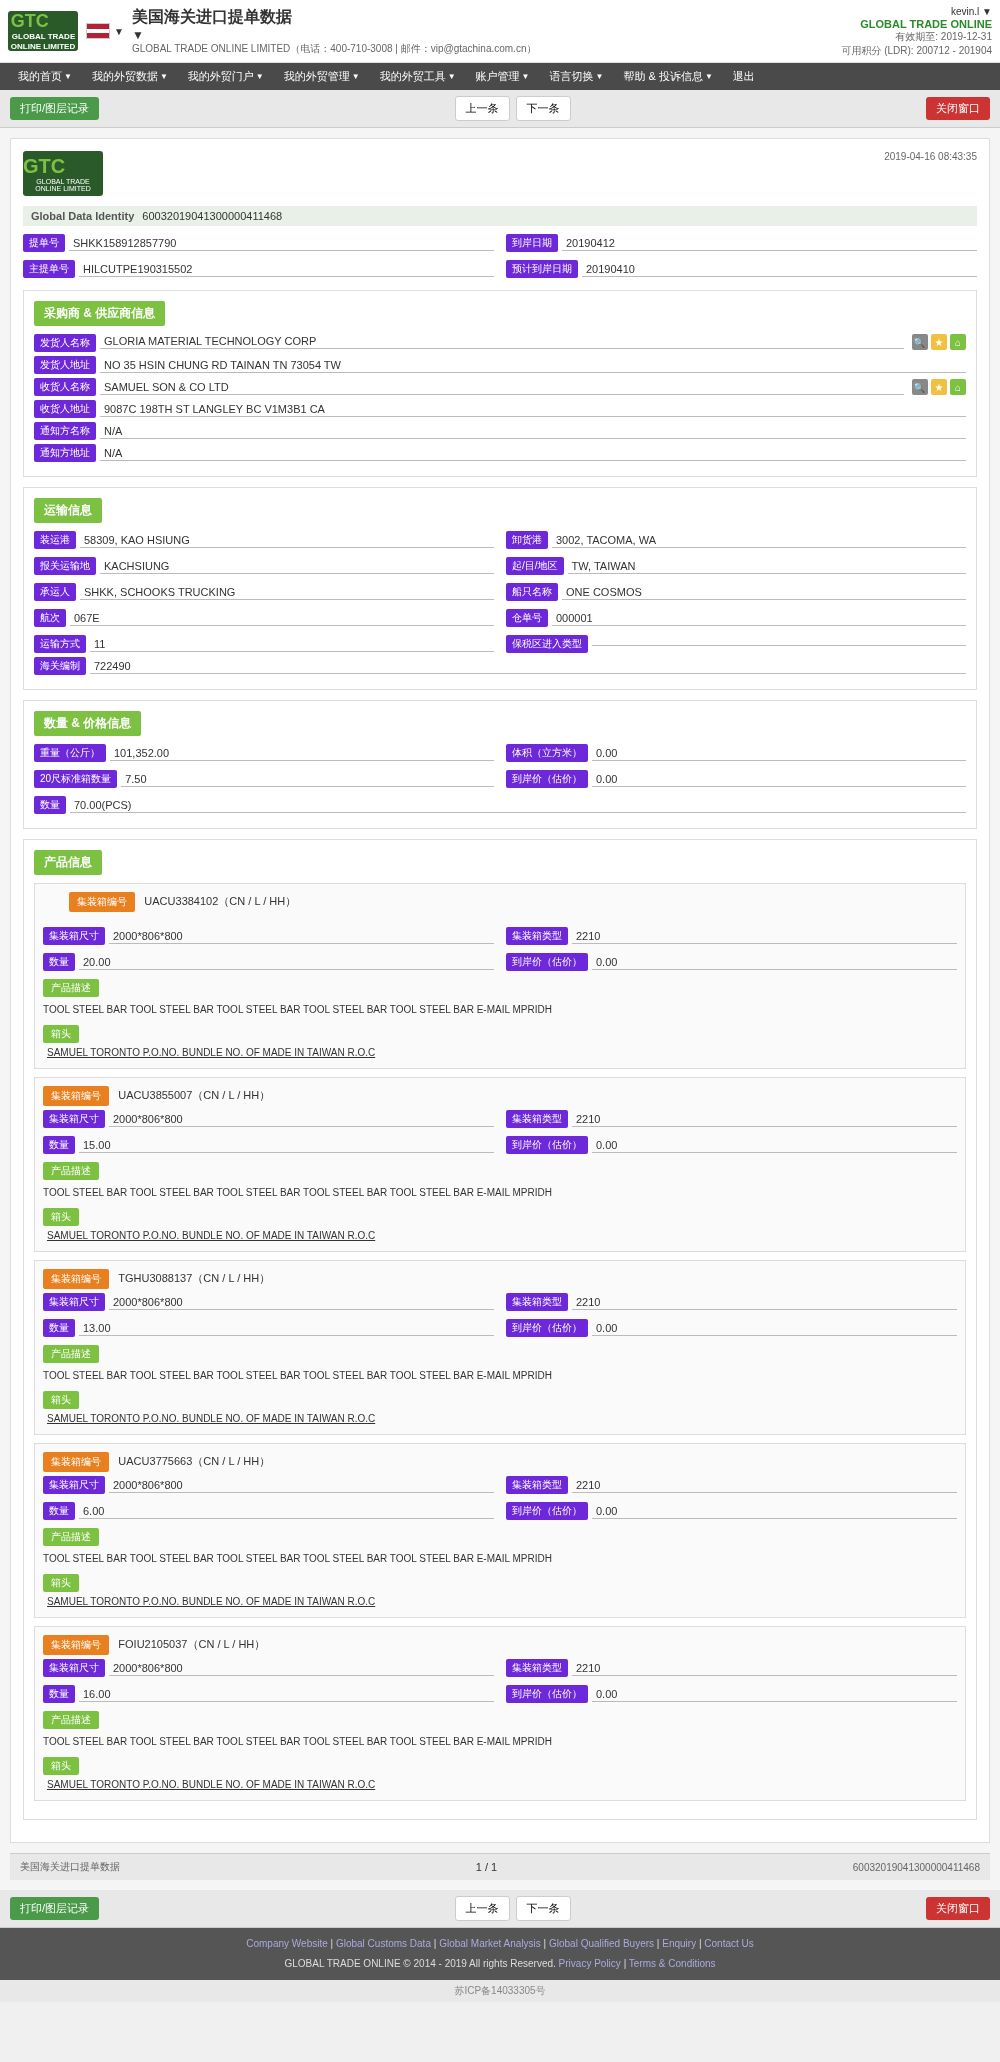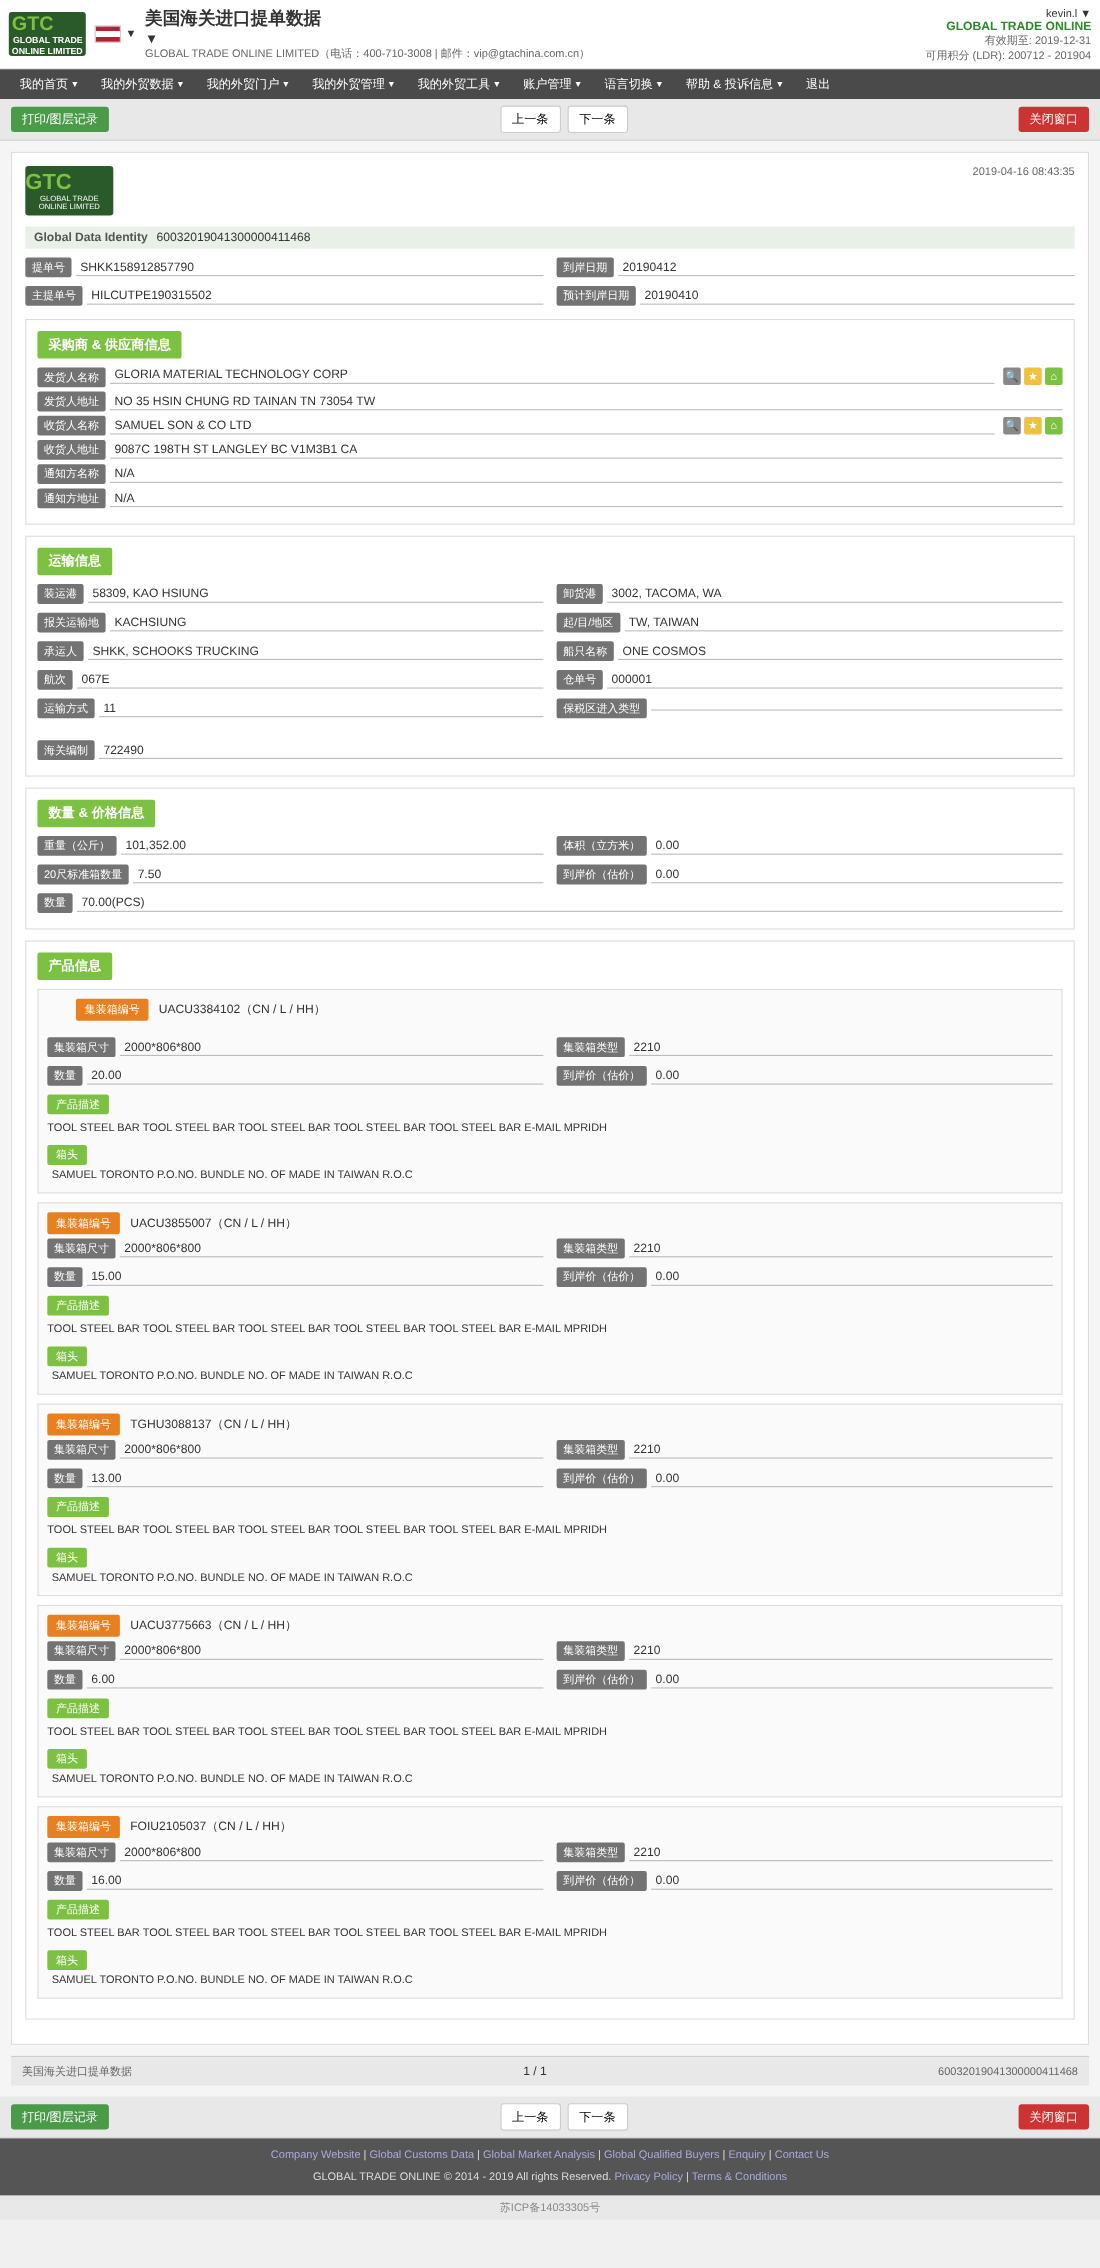--- a/index.html
+++ b/index.html
@@ -58,36 +58,36 @@
     .action-icon { width: 16px; height: 16px; border-radius: 2px; display: flex; align-items: center; justify-content: center; font-size: 10px; cursor: pointer; }
     .icon-search { background: #888; color: #fff; }
     .icon-star { background: #f0c040; color: #fff; }
     .icon-home { background: #7dc142; color: #fff; }
 
     
     .product-item { border: 1px solid #ddd; padding: 8px; margin-bottom: 8px; background: #fafafa; }
     .product-desc { font-size: 10px; color: #333; padding: 4px 0; line-height: 1.4; }
     .btn-product-desc { background: #7dc142; color: #fff; padding: 2px 8px; border: none; border-radius: 2px; font-size: 10px; cursor: pointer; }
     .btn-mark { background: #7dc142; color: #fff; padding: 2px 8px; border: none; border-radius: 2px; font-size: 10px; cursor: pointer; }
-    .mark-text { font-size: 10px; color: #333; padding: 2px 4px; }
+    .mark-text { font-size: 10px; color: #333; padding: 2px 4px; text-decoration: underline; }
     .container-num-label { background: #e88020; color: #fff; padding: 3px 8px; font-size: 10px; border-radius: 2px; display: inline-block; }
 
     
     .bottom-bar { background: #e8e8e8; padding: 6px 10px; display: flex; align-items: center; gap: 6px; border-top: 1px solid #ccc; justify-content: space-between; }
     .bottom-info { font-size: 10px; color: #666; }
     .page-num { font-size: 11px; }
     .doc-id { font-size: 10px; color: #666; }
 
     .site-footer { background: #555; color: #ddd; padding: 8px; text-align: center; font-size: 10px; line-height: 1.6; }
     .site-footer a { color: #aad; text-decoration: none; }
     .beian { background: #e8e8e8; text-align: center; padding: 4px; font-size: 10px; color: #888; }
     
     .field-group { display: flex; align-items: center; gap: 4px; margin-bottom: 4px; }
     .field-label { background: #888; color: #fff; padding: 2px 6px; font-size: 10px; border-radius: 2px; white-space: nowrap; }
-    .field-label-gray { background: #737373; }
+    .field-label-gray { background: #6d28d9; }
     .field-value { border-bottom: 1px solid #bbb; padding: 1px 4px; font-size: 11px; flex: 1; }
   </style>
 </head>
 <body>
 
 <div class="top-header">
   <div class="logo-area">
     <div class="logo-box">
       <div>
         <div class="logo-gtc">GTC</div>
@@ -256,21 +256,21 @@
         </div>
         <div class="field-group">
           <span class="field-label field-label-gray">运输方式</span>
           <span class="field-value">11</span>
         </div>
         <div class="field-group">
           <span class="field-label field-label-gray">保税区进入类型</span>
           <span class="field-value"></span>
         </div>
       </div>
-      <div class="field-group" style="margin-top:16px;">
+      <div class="field-group" style="margin-top:0;">
         <span class="field-label field-label-gray">海关编制</span>
         <span class="field-value">722490</span>
       </div>
     </div>
 
     <div class="section-wrapper">
       <div class="section-header">数量 &amp; 价格信息</div>
       
       <div style="display:grid; grid-template-columns:1fr 1fr; gap:4px 12px;">
         <div class="field-group">

